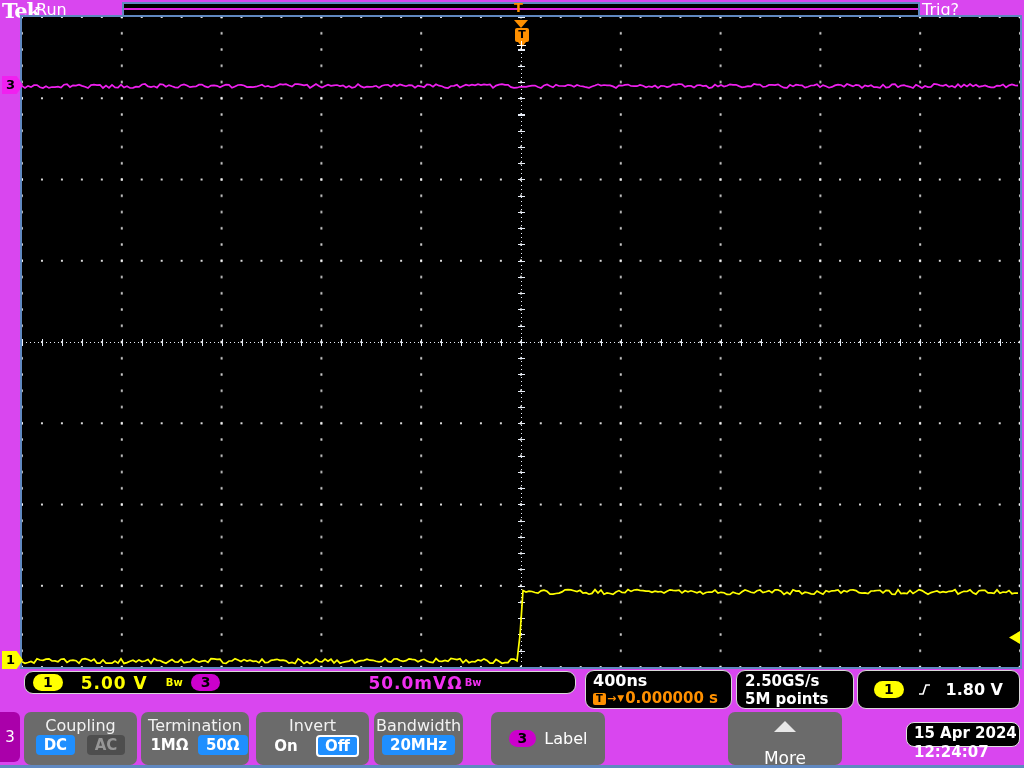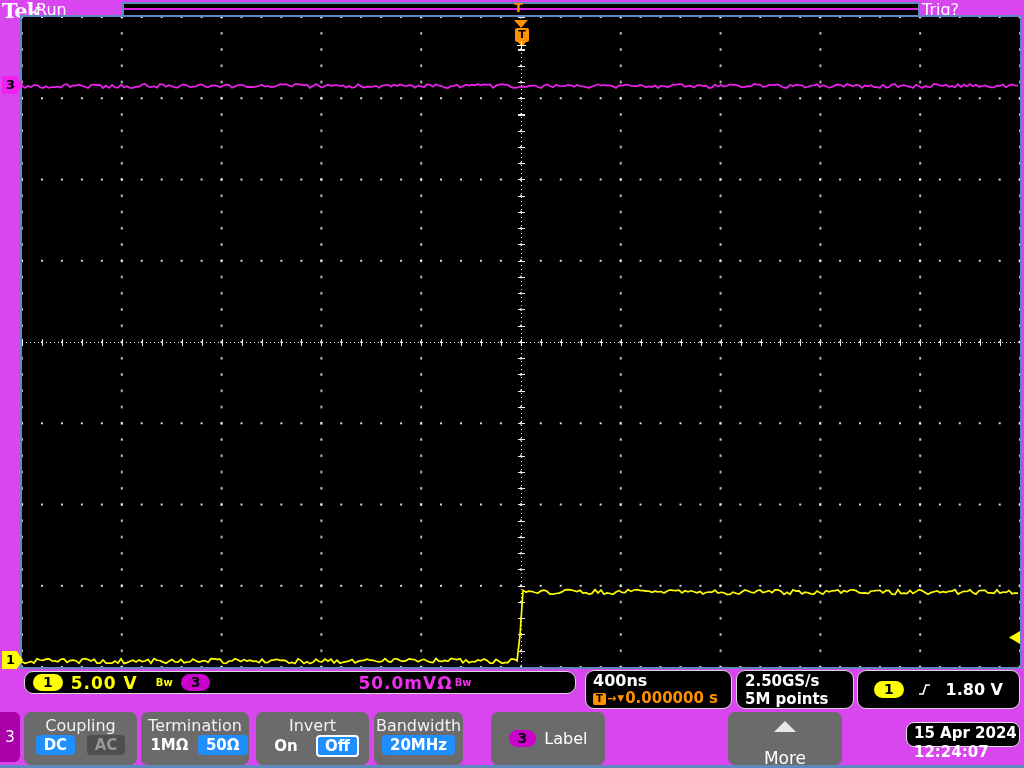--- a/index.html
+++ b/index.html
@@ -59,21 +59,21 @@
       clip-path:polygon(100% 0,100% 100%,0 50%);}
 
   
   .rbox{position:absolute;border:1px solid #d8d8d8;border-radius:9px;background:#000;box-sizing:border-box;}
   .chbox{left:24px;top:671px;width:552px;height:23px;display:flex;align-items:center;}
   .badge{display:inline-block;border-radius:9px;color:#000;font-weight:bold;font-size:14px;
       line-height:17px;padding:0 10px;text-align:center;}
   .badge.y{background:#ffff00;}
   .badge.m{background:#cc00cc;}
   .chbox .badge{margin-left:8px;}
-  .ch1val{color:#ffff00;font-weight:bold;font-size:17px;letter-spacing:1px;margin-left:8px;}
+  .ch1val{color:#ffff00;font-weight:bold;font-size:17px;letter-spacing:1px;margin-left:18px;}
   .bw{font-size:10px;font-weight:bold;margin-left:18px;}
   .bw.yel{color:#ffff00;} .bw.mag{color:#f030f0;margin-left:2px;}
   .ch3val{color:#f030f0;font-weight:bold;font-size:17px;letter-spacing:1px;margin-left:148px;}
 
   .hbox{left:585px;top:670px;width:147px;height:39px;padding:1px 7px;}
   .hscale{color:#fff;font-weight:bold;font-size:16px;line-height:18px;}
   .hdelay{display:flex;align-items:center;color:#ff9000;font-weight:bold;font-size:15px;line-height:17px;}
   .t-icon{width:13px;height:12px;background:#ff9000;color:#000;font-weight:bold;font-size:10px;
       line-height:12px;text-align:center;border-radius:2px;flex:0 0 auto;}
   .arrow-r{font-size:11px;margin:0 1px;} .tri-d{font-size:9px;margin-right:1px;}

